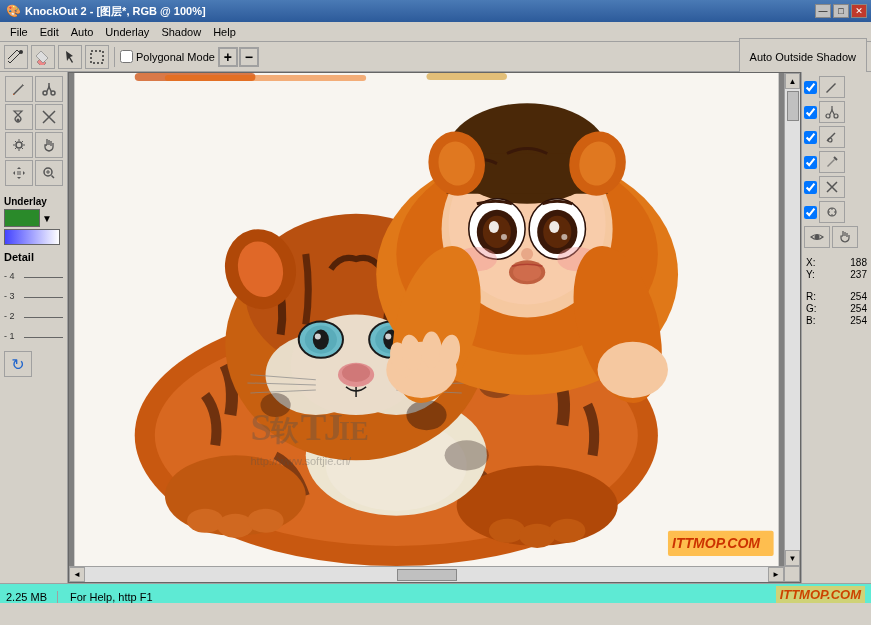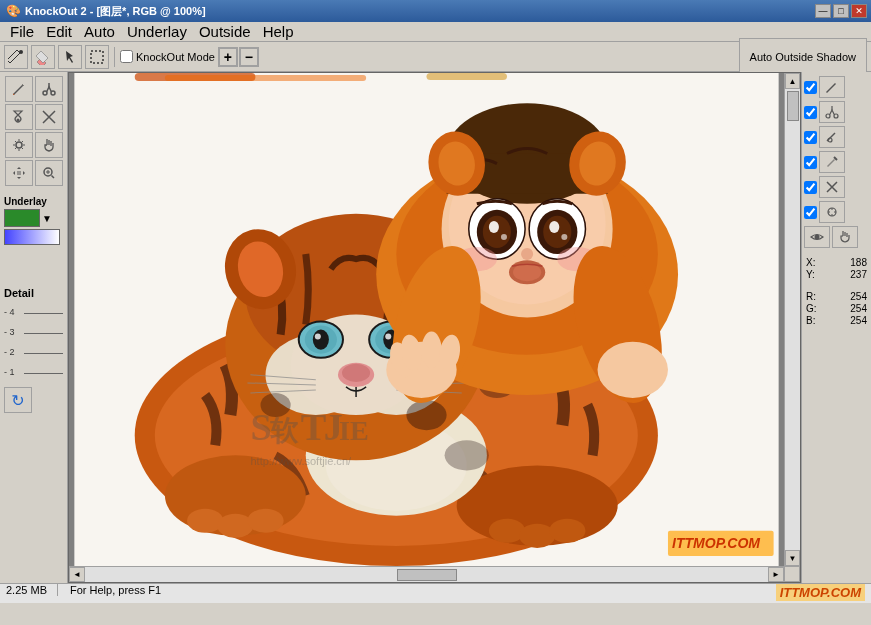--- a/index.html
+++ b/index.html
@@ -35,21 +35,21 @@
     .menu-bar {
       background: #d4d0c8;
       border-bottom: 1px solid #a0a0a0;
       height: 20px;
       display: flex;
       align-items: center;
       padding: 0 4px;
     }
     .menu-item {
       padding: 1px 6px;
-      font-size: 15px;
+      font-size: 11px;
       cursor: pointer;
       color: black;
     }
 
     
     .toolbar {
       background: #d4d0c8;
       border-bottom: 1px solid #a0a0a0;
       height: 30px;
       display: flex;
@@ -127,21 +127,21 @@
       border: 1px solid #666;
       cursor: pointer;
     }
     .color-dropdown { font-size: 10px; cursor: pointer; }
     .color-preview {
       width: 56px; height: 16px;
       background: linear-gradient(to right, #4444ff, #ffffff);
       border: 1px solid #666;
       margin-top: 2px;
     }
-    .detail-section { width: 100%; padding: 2px; margin-top: 36px; }
+    .detail-section { width: 100%; padding: 2px; }
     .detail-label { font-size: 11px; font-weight: bold; }
     .detail-scale {
       width: 100%;
       position: relative;
       height: 80px;
       margin-top: 4px;
     }
     .scale-line {
       position: absolute;
       left: 20px;
@@ -266,24 +266,24 @@
     .color-section {
       padding: 2px;
       font-size: 10px;
       margin-top: 4px;
     }
     .color-row { display: flex; justify-content: space-between; margin-bottom: 1px; }
 
     
     .status-bar {
       height: 20px;
-      background: #e5e5e5;
+      background: #5eead4;
       border-top: 1px solid #a0a0a0;
       display: flex;
-      align-items: flex-start;
+      align-items: flex-end;
       justify-content: space-between;
       padding: 0 6px;
       font-size: 11px;
     }
   </style>
 </head>
 <body>
 
 <div class="title-bar">
   <div class="title-bar-left">
@@ -295,21 +295,21 @@
     <div class="title-btn">□</div>
     <div class="title-btn close-btn">✕</div>
   </div>
 </div>
 
 <div class="menu-bar">
   <div class="menu-item">File</div>
   <div class="menu-item">Edit</div>
   <div class="menu-item">Auto</div>
   <div class="menu-item">Underlay</div>
-  <div class="menu-item">Outside</div>
+  <div class="menu-item">Shadow</div>
   <div class="menu-item">Help</div>
 </div>
 
 <div class="toolbar">
   <div class="toolbar-btn">
     <svg width="16" height="16" viewBox="0 0 16 16">
         <path d="M2 14l3-3 7-7-3-3-7 7-3 3z" stroke="#333" stroke-width="1" fill="none"></path>
         <circle cx="13" cy="3" r="2" fill="#333"></circle>
       </svg>
   </div>
@@ -325,21 +325,21 @@
       </svg>
   </div>
   <div class="toolbar-btn">
     <svg width="16" height="16" viewBox="0 0 16 16">
         <rect x="2" y="2" width="12" height="12" fill="none" stroke="#333" stroke-width="1.5" stroke-dasharray="2,2"></rect>
       </svg>
   </div>
   <div class="toolbar-sep"></div>
   <div class="toolbar-check">
     <input type="checkbox" id="polyCheck" style="">
-    <label for="polyCheck" class="poly-label">KnockOut Mode</label>
+    <label for="polyCheck" class="poly-label">Polygonal Mode</label>
   </div>
   <div class="toolbar-plus-minus">
     <div class="pm-btn">+</div>
     <div class="pm-btn">−</div>
   </div>
   <div style="flex:1"></div>
   <button class="auto-shadow-btn">Auto Outside Shadow</button>
 </div>
 
 <div class="main-area">
@@ -697,16 +697,16 @@
         <span>B:</span>
         <span>254</span>
       </div>
     </div>
   </div>
 </div>
 
 <div class="status-bar">
   <div style="display:flex; align-items:center; gap:12px;">
     <span style="border-right:1px solid #a0a0a0; padding-right:10px;">2.25 MB</span>
-    <span>For Help, press F1</span>
+    <span>For Help, http F1</span>
   </div>
   <span style="color:#cc4400; font-weight:bold; font-size:13px; font-style:italic; background:rgba(255,200,80,0.7); padding:1px 4px;">ITTMOP.COM</span>
 </div>
 
 </body></html>

